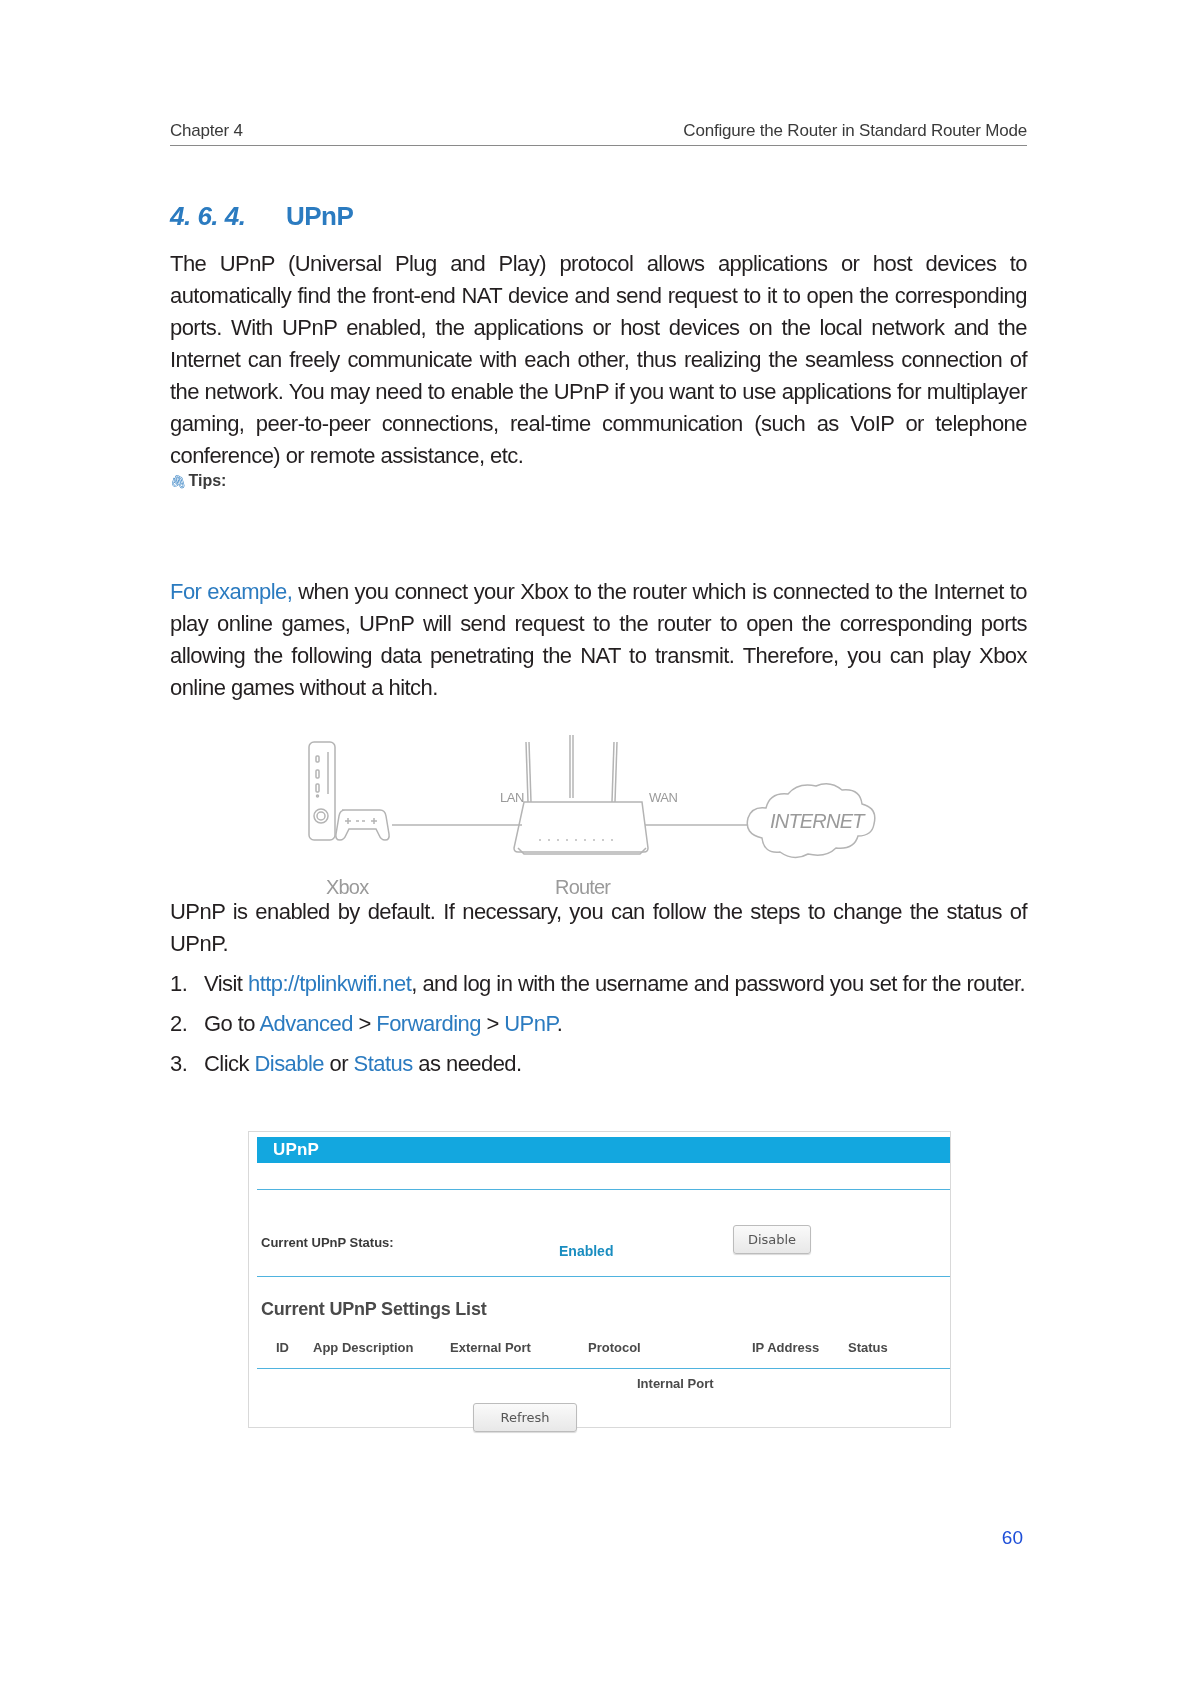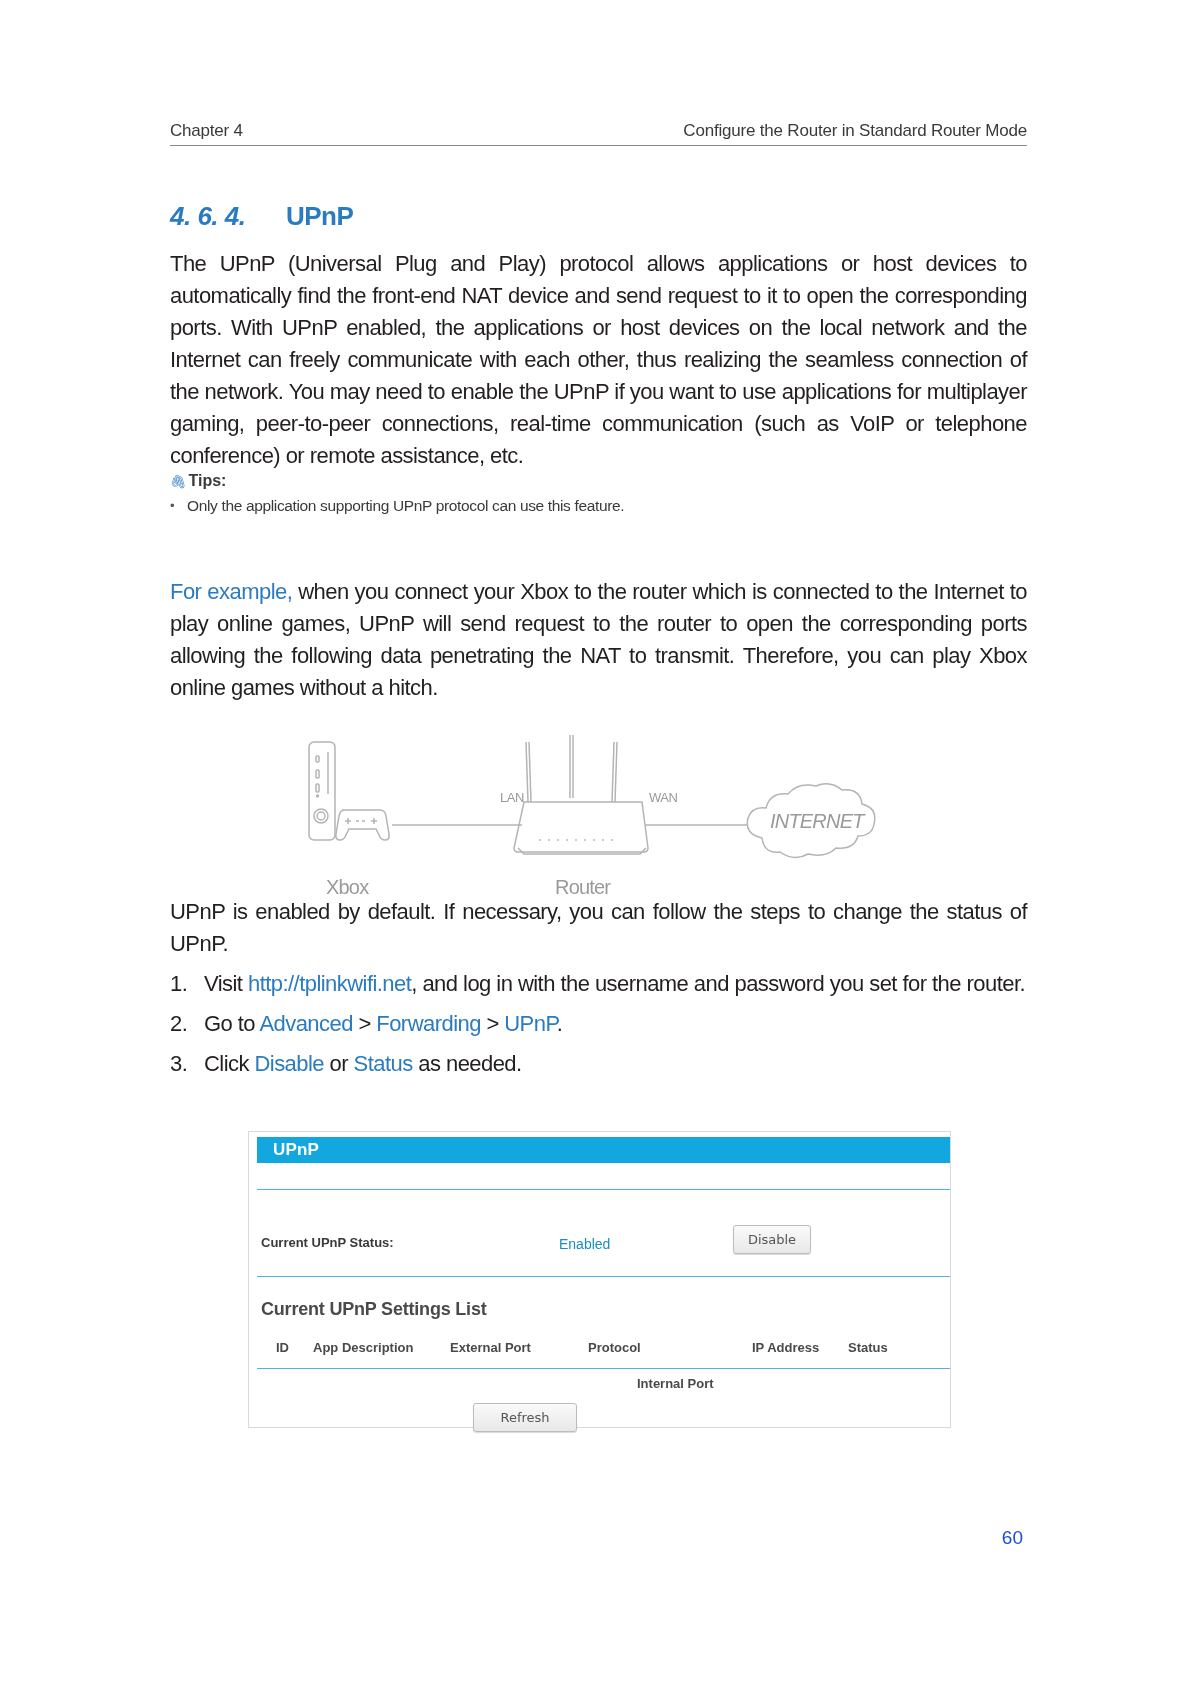--- a/index.html
+++ b/index.html
@@ -29,21 +29,21 @@
   
   .diagram { left:300px; top:730px; width:600px; height:180px; }
   .diag-label { font-size:20px; color:#9a9a9a; letter-spacing:-0.8px; }
   .diag-small { font-size:13px; color:#9a9a9a; letter-spacing:-0.5px; }
   
   .panel { left:248px; top:1131px; width:701px; height:295px; border:1px solid #d9d9d9; background:#fff; }
   .panel-bar { position:absolute; left:8px; top:5px; width:693px; height:26px; background:#13a7df; }
   .panel-title { position:absolute; left:16px; top:3px; font-size:17px; font-weight:bold; color:#ffffff; letter-spacing:0.2px; }
   .prule { position:absolute; left:8px; width:693px; height:1px; background:#4fb3df; }
   .status-label { position:absolute; left:12px; top:103px; font-size:13px; font-weight:bold; color:#3a3a3a; }
-  .status-value { position:absolute; left:310px; top:104px; font-size:14px; font-weight:normal; color:#1a8dc0; }
+  .status-value { position:absolute; left:310px; top:111px; font-size:14px; font-weight:bold; color:#1a8dc0; }
   .btn { position:absolute; background:linear-gradient(#fafafa,#e8e8e8); border:1px solid #bcbcbc; border-radius:3px;
          font-size:13px; color:#555; text-align:center; box-shadow:0 1px 1px rgba(0,0,0,0.15); font-family:"DejaVu Sans", sans-serif; }
   .btn-disable { left:484px; top:93px; width:76px; height:27px; line-height:27px; }
   .btn-refresh { left:224px; top:261px; width:102px; height:27px; line-height:27px;margin-top:10px; }
   .list-title { position:absolute; left:12px; top:167px; font-size:18px; font-weight:bold; color:#4a4a4a; letter-spacing:-0.2px; }
   .th { position:absolute; top:208px; font-size:13px; font-weight:bold; color:#4a4a4a; white-space:nowrap; }
   .pagenum { top:1527px; right:167px; font-size:19px; color:#1d4ed8; }
 </style>
 </head>
 <body>
@@ -55,21 +55,20 @@
 <div class="abs h4">
   <span class="num">4. 6. 4.</span><span>UPnP</span>
 </div>
 
 <div class="abs body p1">The UPnP (Universal Plug and Play) protocol allows applications or host devices to automatically find the front-end NAT device and send request to it to open the corresponding ports. With UPnP enabled, the applications or host devices on the local network and the Internet can freely communicate with each other, thus realizing the seamless connection of the network. You may need to enable the UPnP if you want to use applications for multiplayer gaming, peer-to-peer connections, real-time communication (such as VoIP or telephone conference) or remote assistance, etc.</div>
 
 <div class="abs tips-title">
   <span class="clip">🖇︎</span><span>Tips:</span>
 </div>
 <div class="abs tips-list">
-  <div class="bi">Only the application supporting UPnP protocol can use this feature.</div>
 </div>
 
 <div class="abs body p2"><span class="link">For example,</span><span> when you connect your Xbox to the router which is connected to the Internet to play online games, UPnP will send request to the router to open the corresponding ports allowing the following data penetrating the NAT to transmit. Therefore, you can play Xbox online games without a hitch.</span></div>
 
 <div class="abs diagram">
   <svg width="600" height="180" viewBox="0 0 600 180">
     <g fill="none" stroke="#b4b4b4" stroke-width="1.5">
 
       <line x1="92" y1="95" x2="222" y2="95"></line>
       <line x1="345" y1="95" x2="448" y2="95"></line>

